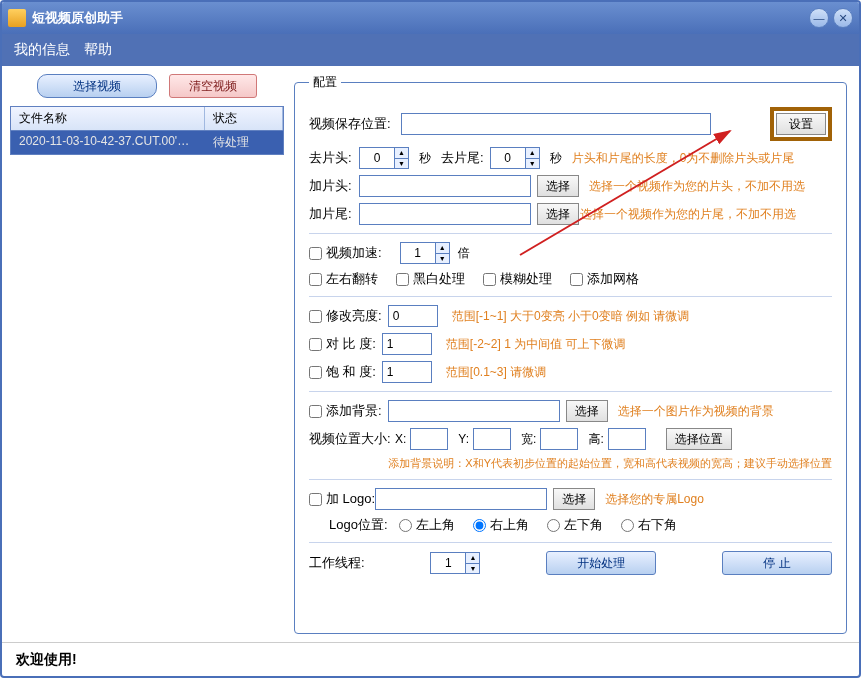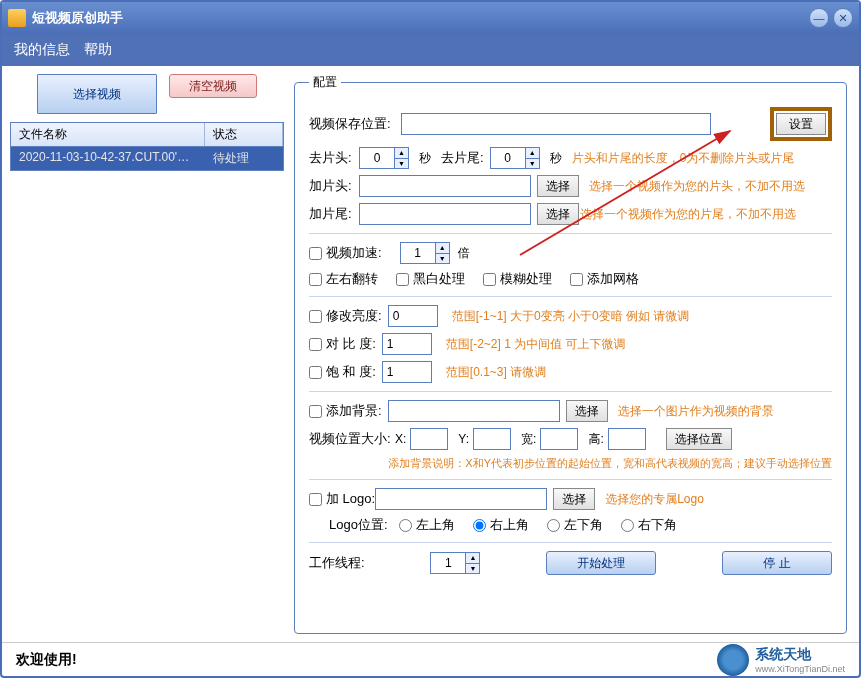--- a/index.html
+++ b/index.html
@@ -7,21 +7,21 @@
 .window { border: 2px solid #4a6fb8; border-radius: 4px; overflow: hidden; width: 861px; height: 678px; }
 .titlebar { height: 32px; background: linear-gradient(#6a8fd0, #4a6fb8); display: flex; align-items: center; padding: 0 6px; }
 .title-icon { width: 18px; height: 18px; background: linear-gradient(#ffd060, #e8a020); border-radius: 2px; margin-right: 6px; }
 .titlebar .title { color: #fff; font-size: 13px; font-weight: bold; flex: 1; }
 .win-btn { width: 20px; height: 20px; border: 1px solid #5a7fc0; border-radius: 50%; background: linear-gradient(#cfe0f8, #9ab8e8); margin-left: 4px; display: flex; align-items: center; justify-content: center; font-size: 11px; color: #2a4a80; cursor: pointer; }
 .menubar { height: 32px; background: #5071b5; display: flex; align-items: center; padding: 0 12px; gap: 14px; }
 .menubar span { color: #fff; font-size: 14px; cursor: pointer; }
 .content { display: flex; height: calc(100% - 64px - 34px); }
 .left-col { width: 290px; padding: 8px; }
 .btn-row { display: flex; gap: 12px; justify-content: center; margin-bottom: 8px; }
-.btn-blue { width: 120px; height: 40px; background: linear-gradient(#e8f0ff, #b8d0f0); border: 1px solid #5a7fc0; border-radius: 1px; font-size: 12px; color: #003080; cursor: pointer; }
+.btn-blue { width: 120px; height: 24px; background: linear-gradient(#e8f0ff, #b8d0f0); border: 1px solid #5a7fc0; border-radius: 10px; font-size: 12px; color: #003080; cursor: pointer; }
 .btn-pink { width: 88px; height: 24px; background: linear-gradient(#ffe8e8, #f5c8c8); border: 1px solid #d07878; border-radius: 3px; font-size: 12px; color: #802020; cursor: pointer; }
 .tbl { border: 1px solid #6080c0; width: 100%; font-size: 12px; }
 .tbl-head { display: flex; background: linear-gradient(#f0f4ff, #d8e4f8); border-bottom: 1px solid #6080c0; }
 .tbl-head div { padding: 3px 8px; border-right: 1px solid #a0b8e0; }
 .tbl-row { display: flex; background: #3a60b0; color: #e5e5e5; }
 .tbl-row div { padding: 3px 8px; }
 .c-name { width: 194px; white-space: nowrap; overflow: hidden; }
 .c-stat { flex: 1; }
 .right-col { flex: 1; padding: 8px 10px 8px 0; }
 fieldset { border: 1px solid #5a7fc0; border-radius: 4px; padding: 10px 14px; font-size: 12px; height: 100%; }
@@ -227,27 +227,20 @@
             </div>
           <button class="btn-action">开始处理</button>
           <button class="btn-action">停    止</button>
         </div>
       </fieldset>
     </div>
   </div>
 
   <div class="footer">
     <span>欢迎使用!</span>
-    <div class="brand">
-      <div class="brand-icon"></div>
-      <div>
-        <div class="brand-t1">系统天地</div>
-        <div class="brand-t2">www.XiTongTianDi.net</div>
-      </div>
-    </div>
   </div>
 </div>
 
 <svg class="arrow-svg" width="320" height="150">
   <defs>
       <marker id="ah" markerWidth="10" markerHeight="10" refX="8" refY="3" orient="auto">
         <path d="M0,0 L0,6 L9,3 z" fill="#d02020"></path>
       </marker>
     </defs>
   <line x1="80" y1="130" x2="290" y2="6" stroke="#d02020" stroke-width="2" marker-end="url(#ah)"></line>

